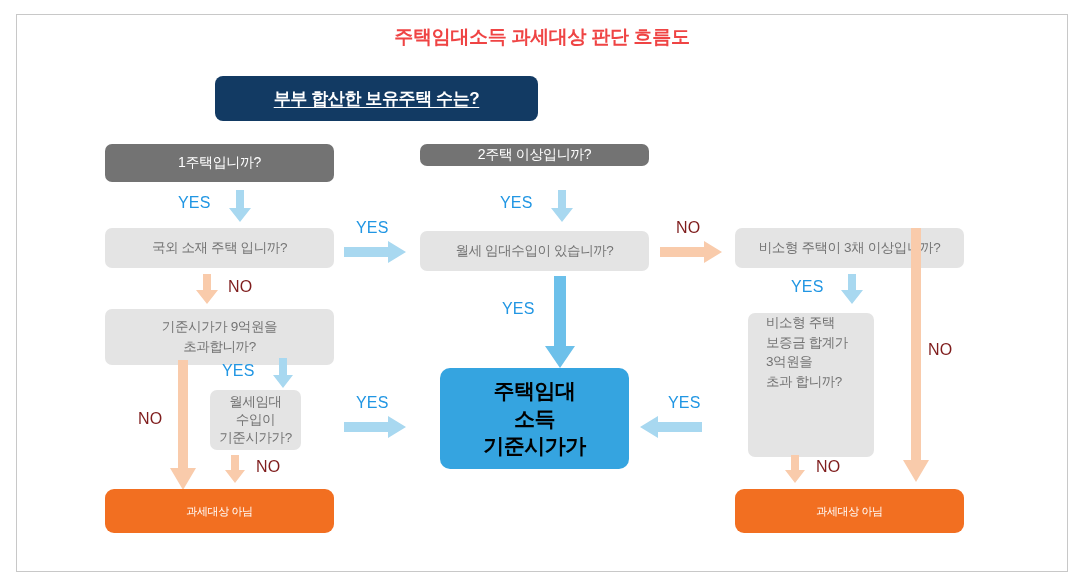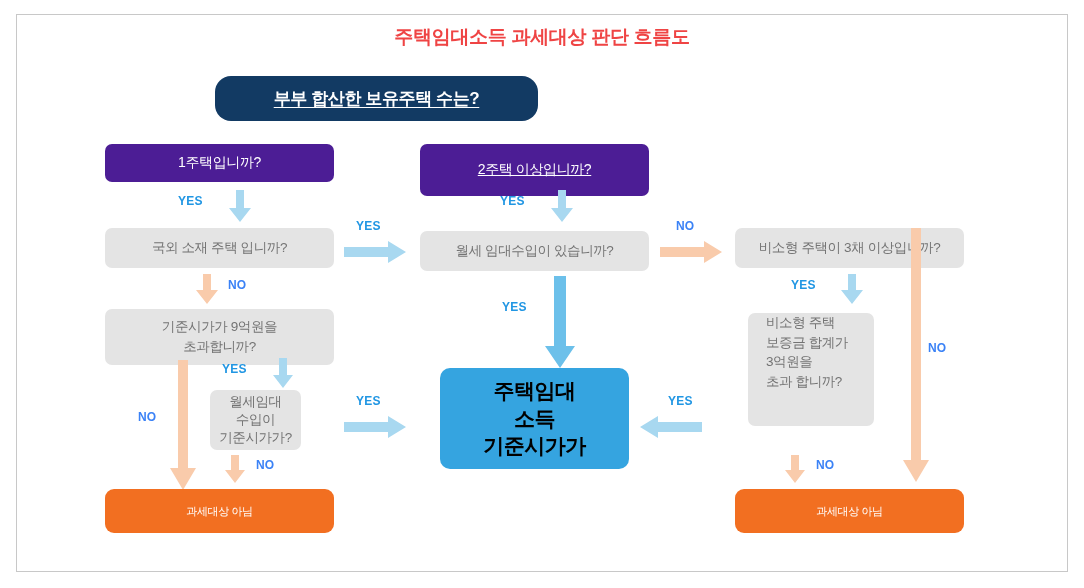--- a/index.html
+++ b/index.html
@@ -26,49 +26,49 @@
   .title{
     position:absolute;
     left:0;top:24px;width:1084px;
     text-align:center;
     font-size:19px;font-weight:bold;color:#ef4444;
     letter-spacing:-0.3px;
   }
 
   
   .box-navy{
-    background:#123a63;color:#ffffff;border-radius:16px;
+    background:#123a63;color:#ffffff;border-radius:8px;
     font-size:17px;font-weight:bold;letter-spacing:-0.4px;
   }
   .box-navy .u{text-decoration:underline;text-underline-offset:3px;}
   .box-blue{
-    background:#4c1d95;color:#ffffff;border-radius:7px;
+    background:#737373;color:#ffffff;border-radius:7px;
     font-size:14px;font-weight:normal;letter-spacing:-0.4px;
   }
   .box-gray{
     background:#e4e4e4;color:#737373;border-radius:7px;
     font-size:13.5px;letter-spacing:-0.4px;line-height:1.45;
   }
   .box-gray.left{justify-content:flex-start;text-align:left;padding-left:18px;}
   .box-cyan{
     background:#35a4e0;color:#000000;border-radius:10px;
     font-size:21px;font-weight:bold;letter-spacing:-0.5px;line-height:1.32;
   }
   .box-orange{
     background:#f26f21;color:#ffffff;border-radius:9px;
     font-size:11px;font-weight:normal;letter-spacing:-0.4px;
   }
 
   
   .lab{
-    position:absolute;font-weight:bold;font-size:12px;
+    position:absolute;font-weight:normal;font-size:16px;
     letter-spacing:0.2px;white-space:nowrap;
   }
   .lab.yes{color:#2196e3;}
-  .lab.no{color:#3b82f6;}
+  .lab.no{color:#7f1d1d;}
 
   
   .arr{position:absolute;}
   .arr svg{display:block;}
 </style>
 </head>
 <body>
 
 <div id="canvas">
   <div class="frame"></div>
@@ -76,21 +76,21 @@
   <div class="title">주택임대소득 과세대상 판단 흐름도</div>
 
   <div class="node box-navy" style="left:215px;top:76px;width:323px;height:45px;">
     <span class="u">부부 합산한 보유주택 수는?</span>
   </div>
 
   <div class="node box-blue" style="left:105px;top:144px;width:229px;height:38px;">
     <span>1주택입니까?</span>
   </div>
 
-  <div class="node box-blue" style="left:420px;top:144px;width:229px;height:52px;text-decoration:underline;">
+  <div class="node box-blue" style="left:420px;top:144px;width:229px;height:22px;">
     <span>2주택 이상입니까?</span>
   </div>
 
   <div class="lab yes" style="left:178px;top:194px;">YES</div>
   <div class="arr" style="left:229px;top:190px;">
     <svg width="22" height="32" viewBox="0 0 22 32">
         <path d="M7 0 H15 V18 H22 L11 32 L0 18 H7 Z" fill="#a8d8f0"></path>
       </svg>
   </div>
 
@@ -197,21 +197,21 @@
     <span>비소형 주택이 3채 이상입니까?</span>
   </div>
 
   <div class="lab yes" style="left:791px;top:278px;">YES</div>
   <div class="arr" style="left:841px;top:274px;">
     <svg width="22" height="30" viewBox="0 0 22 30">
         <path d="M7 0 H15 V16 H22 L11 30 L0 16 H7 Z" fill="#a8d8f0"></path>
       </svg>
   </div>
 
-  <div class="node box-gray left" style="left:748px;top:313px;width:126px;height:113px;flex-direction:column;align-items:flex-start;">
+  <div class="node box-gray left" style="left:748px;top:313px;width:126px;height:144px;flex-direction:column;align-items:flex-start;">
     <span>비소형 주택</span>
     <span>보증금 합계가</span>
     <span>3억원을</span>
     <span>초과 합니까?</span>
   </div>
 
   <div class="lab no" style="left:816px;top:458px;">NO</div>
   <div class="arr" style="left:785px;top:455px;">
     <svg width="20" height="28" viewBox="0 0 20 28">
         <path d="M6 0 H14 V15 H20 L10 28 L0 15 H6 Z" fill="#f9cbab"></path>

